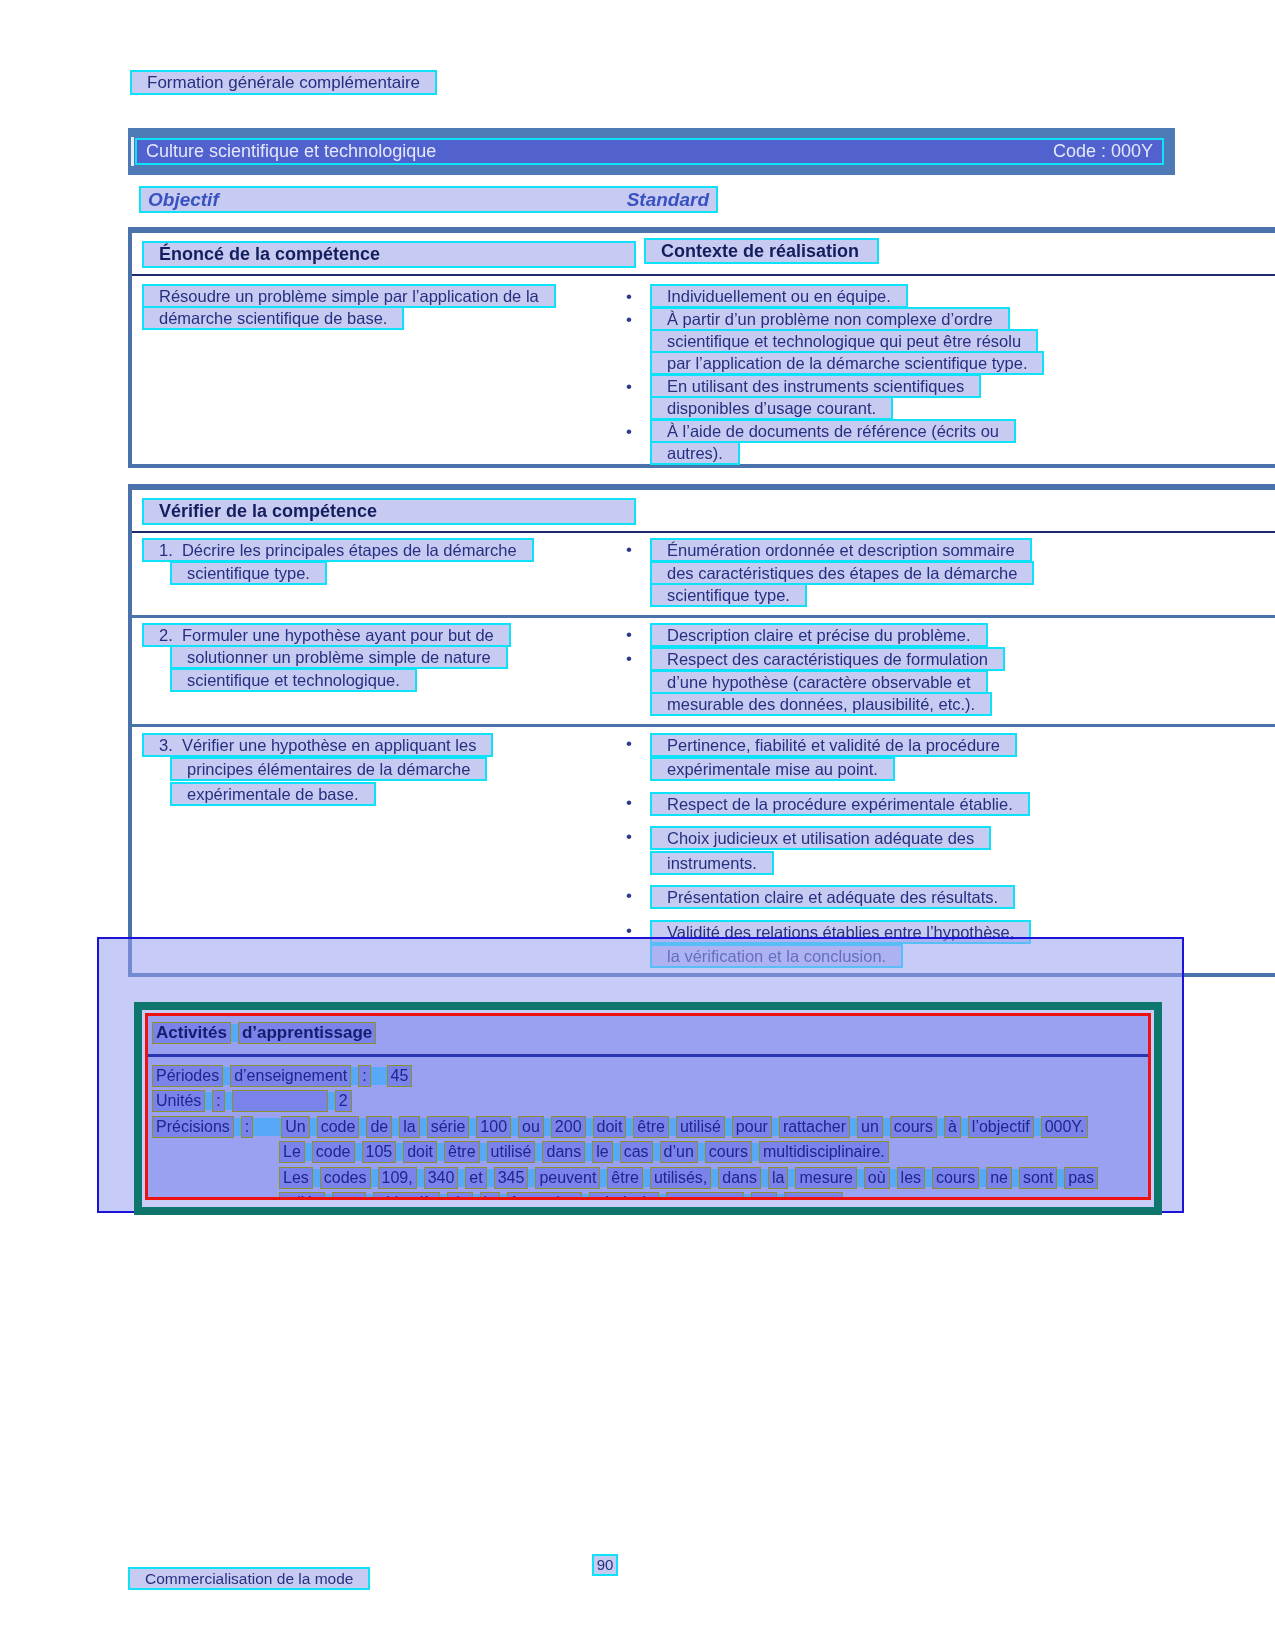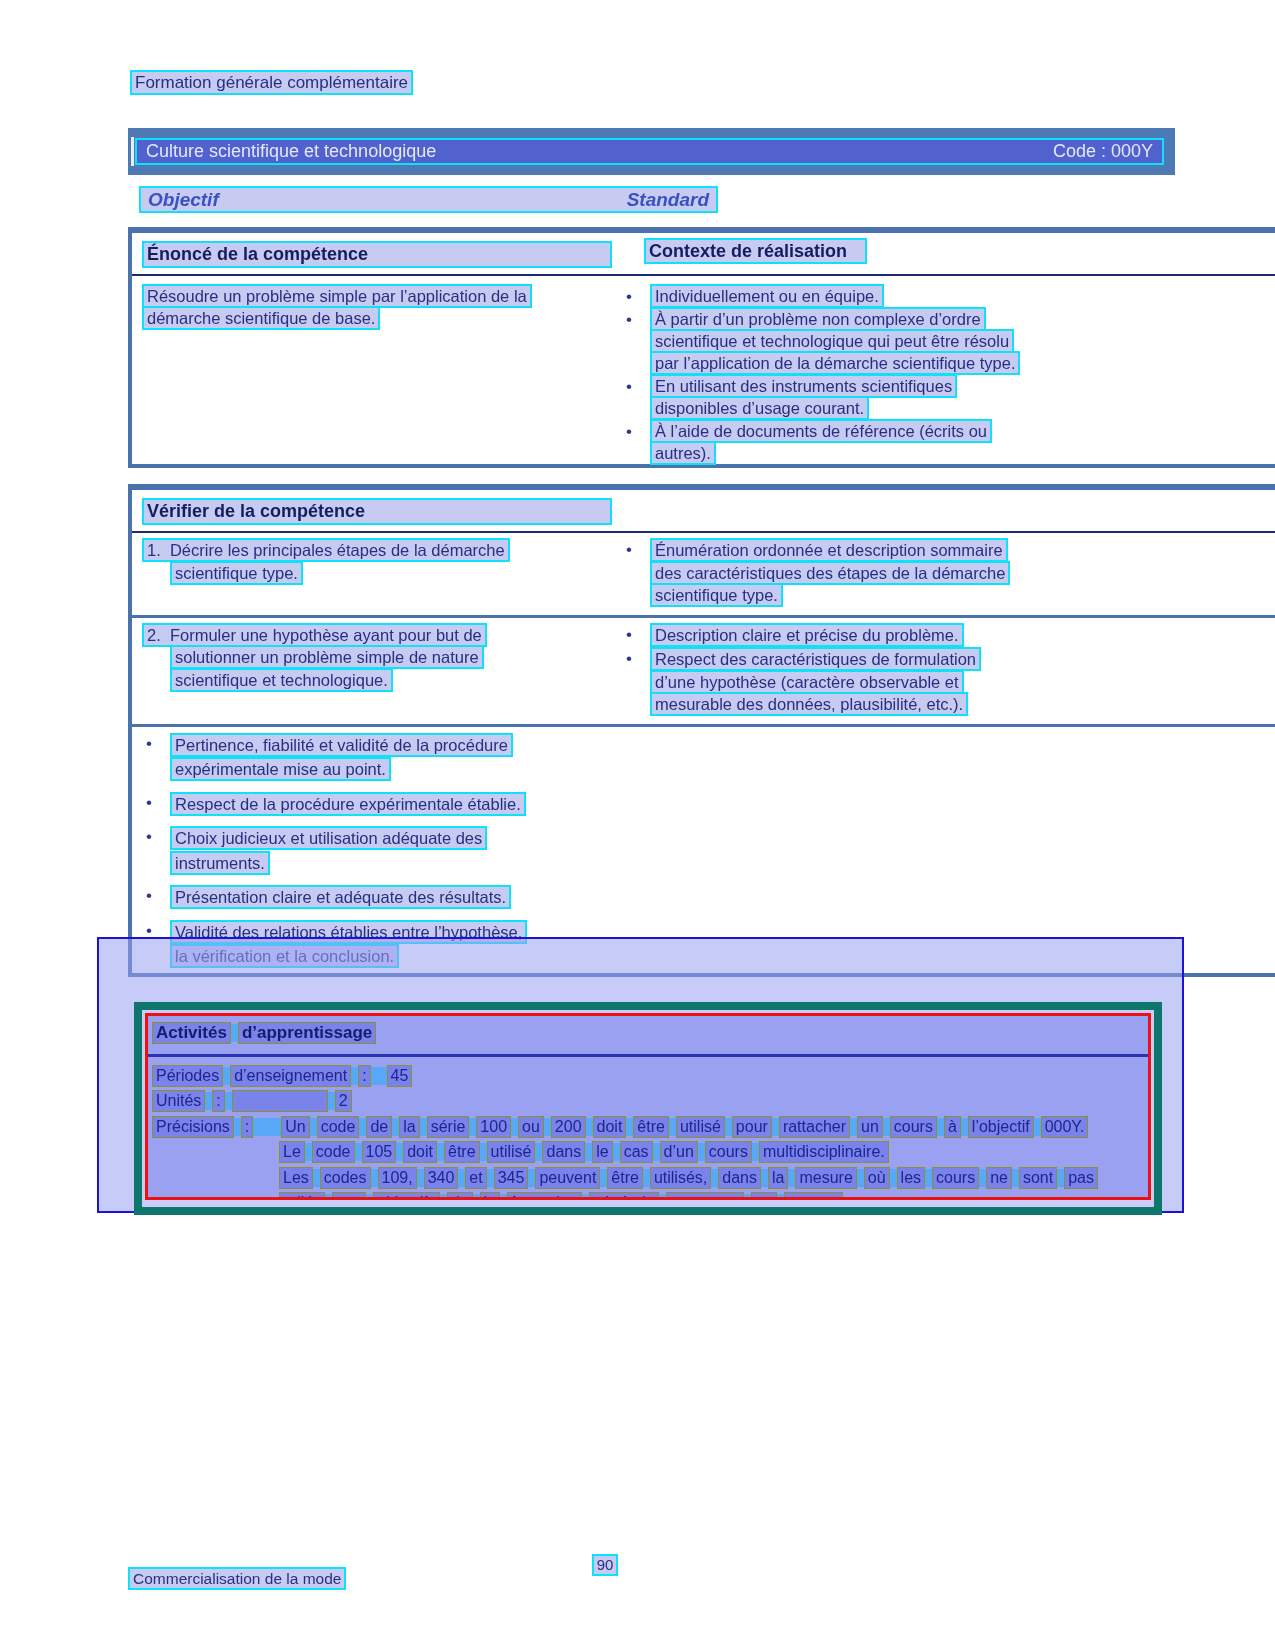--- a/index.html
+++ b/index.html
@@ -2,21 +2,21 @@
 <html><head>
 <meta charset="utf-8">
 <style>
   html,body{margin:0;padding:0;background:#ffffff;}
   #page{position:relative;width:1275px;height:1651px;background:#ffffff;
         font-family:"Liberation Sans",sans-serif;overflow:hidden;}
 
   
   .line{height:22.5px;line-height:22px;white-space:nowrap;}
   #table1 .line{height:22px;line-height:21.5px;}
-  .hl{background:#c7cbf1;border:2px solid #0de2f8;padding:1px 3px;
+  .hl{background:#c7cbf1;border:2px solid #0de2f8;padding:1px 15px;
       font-size:16.5px;color:#272f80;}
   .hl.b{font-weight:bold;color:#141e5e;font-size:18px;}
   .hl.wide{display:inline-block;width:460px;}
   .hl.pad{padding-right:18px;margin-left:20px;}
 
   .eyebrow{position:absolute;left:130px;top:72px;}
   .eyebrow .hl{font-size:17px;}
 
   
   .titlebar{position:absolute;left:128px;top:128px;width:1014px;height:47px;background:#4d7ab5;padding-left:33px;}
@@ -184,20 +184,25 @@
               <div class="blines">
                 <div class="line"><span class="hl">Respect des caractéristiques de formulation</span></div>
                 <div class="line"><span class="hl">d’une hypothèse (caractère observable et</span></div>
                 <div class="line"><span class="hl">mesurable des données, plausibilité, etc.).</span></div>
               </div>
             </div>
           </div>
         </div>
         <div class="row-div"></div>
         <div class="trow tbody roomy">
+          <div class="tcell-l">
+            <div class="line"><span class="hl">3.&nbsp;&nbsp;Vérifier une hypothèse en appliquant les</span></div>
+            <div class="line num-indent"><span class="hl">principes élémentaires de la démarche</span></div>
+            <div class="line num-indent"><span class="hl">expérimentale de base.</span></div>
+          </div>
           <div class="tcell-r">
             <div class="bli">
               <span class="blt">•</span>
               <div class="blines">
                 <div class="line"><span class="hl">Pertinence, fiabilité et validité de la procédure</span></div>
                 <div class="line"><span class="hl">expérimentale mise au point.</span></div>
               </div>
             </div>
             <div class="bli">
               <span class="blt">•</span>

